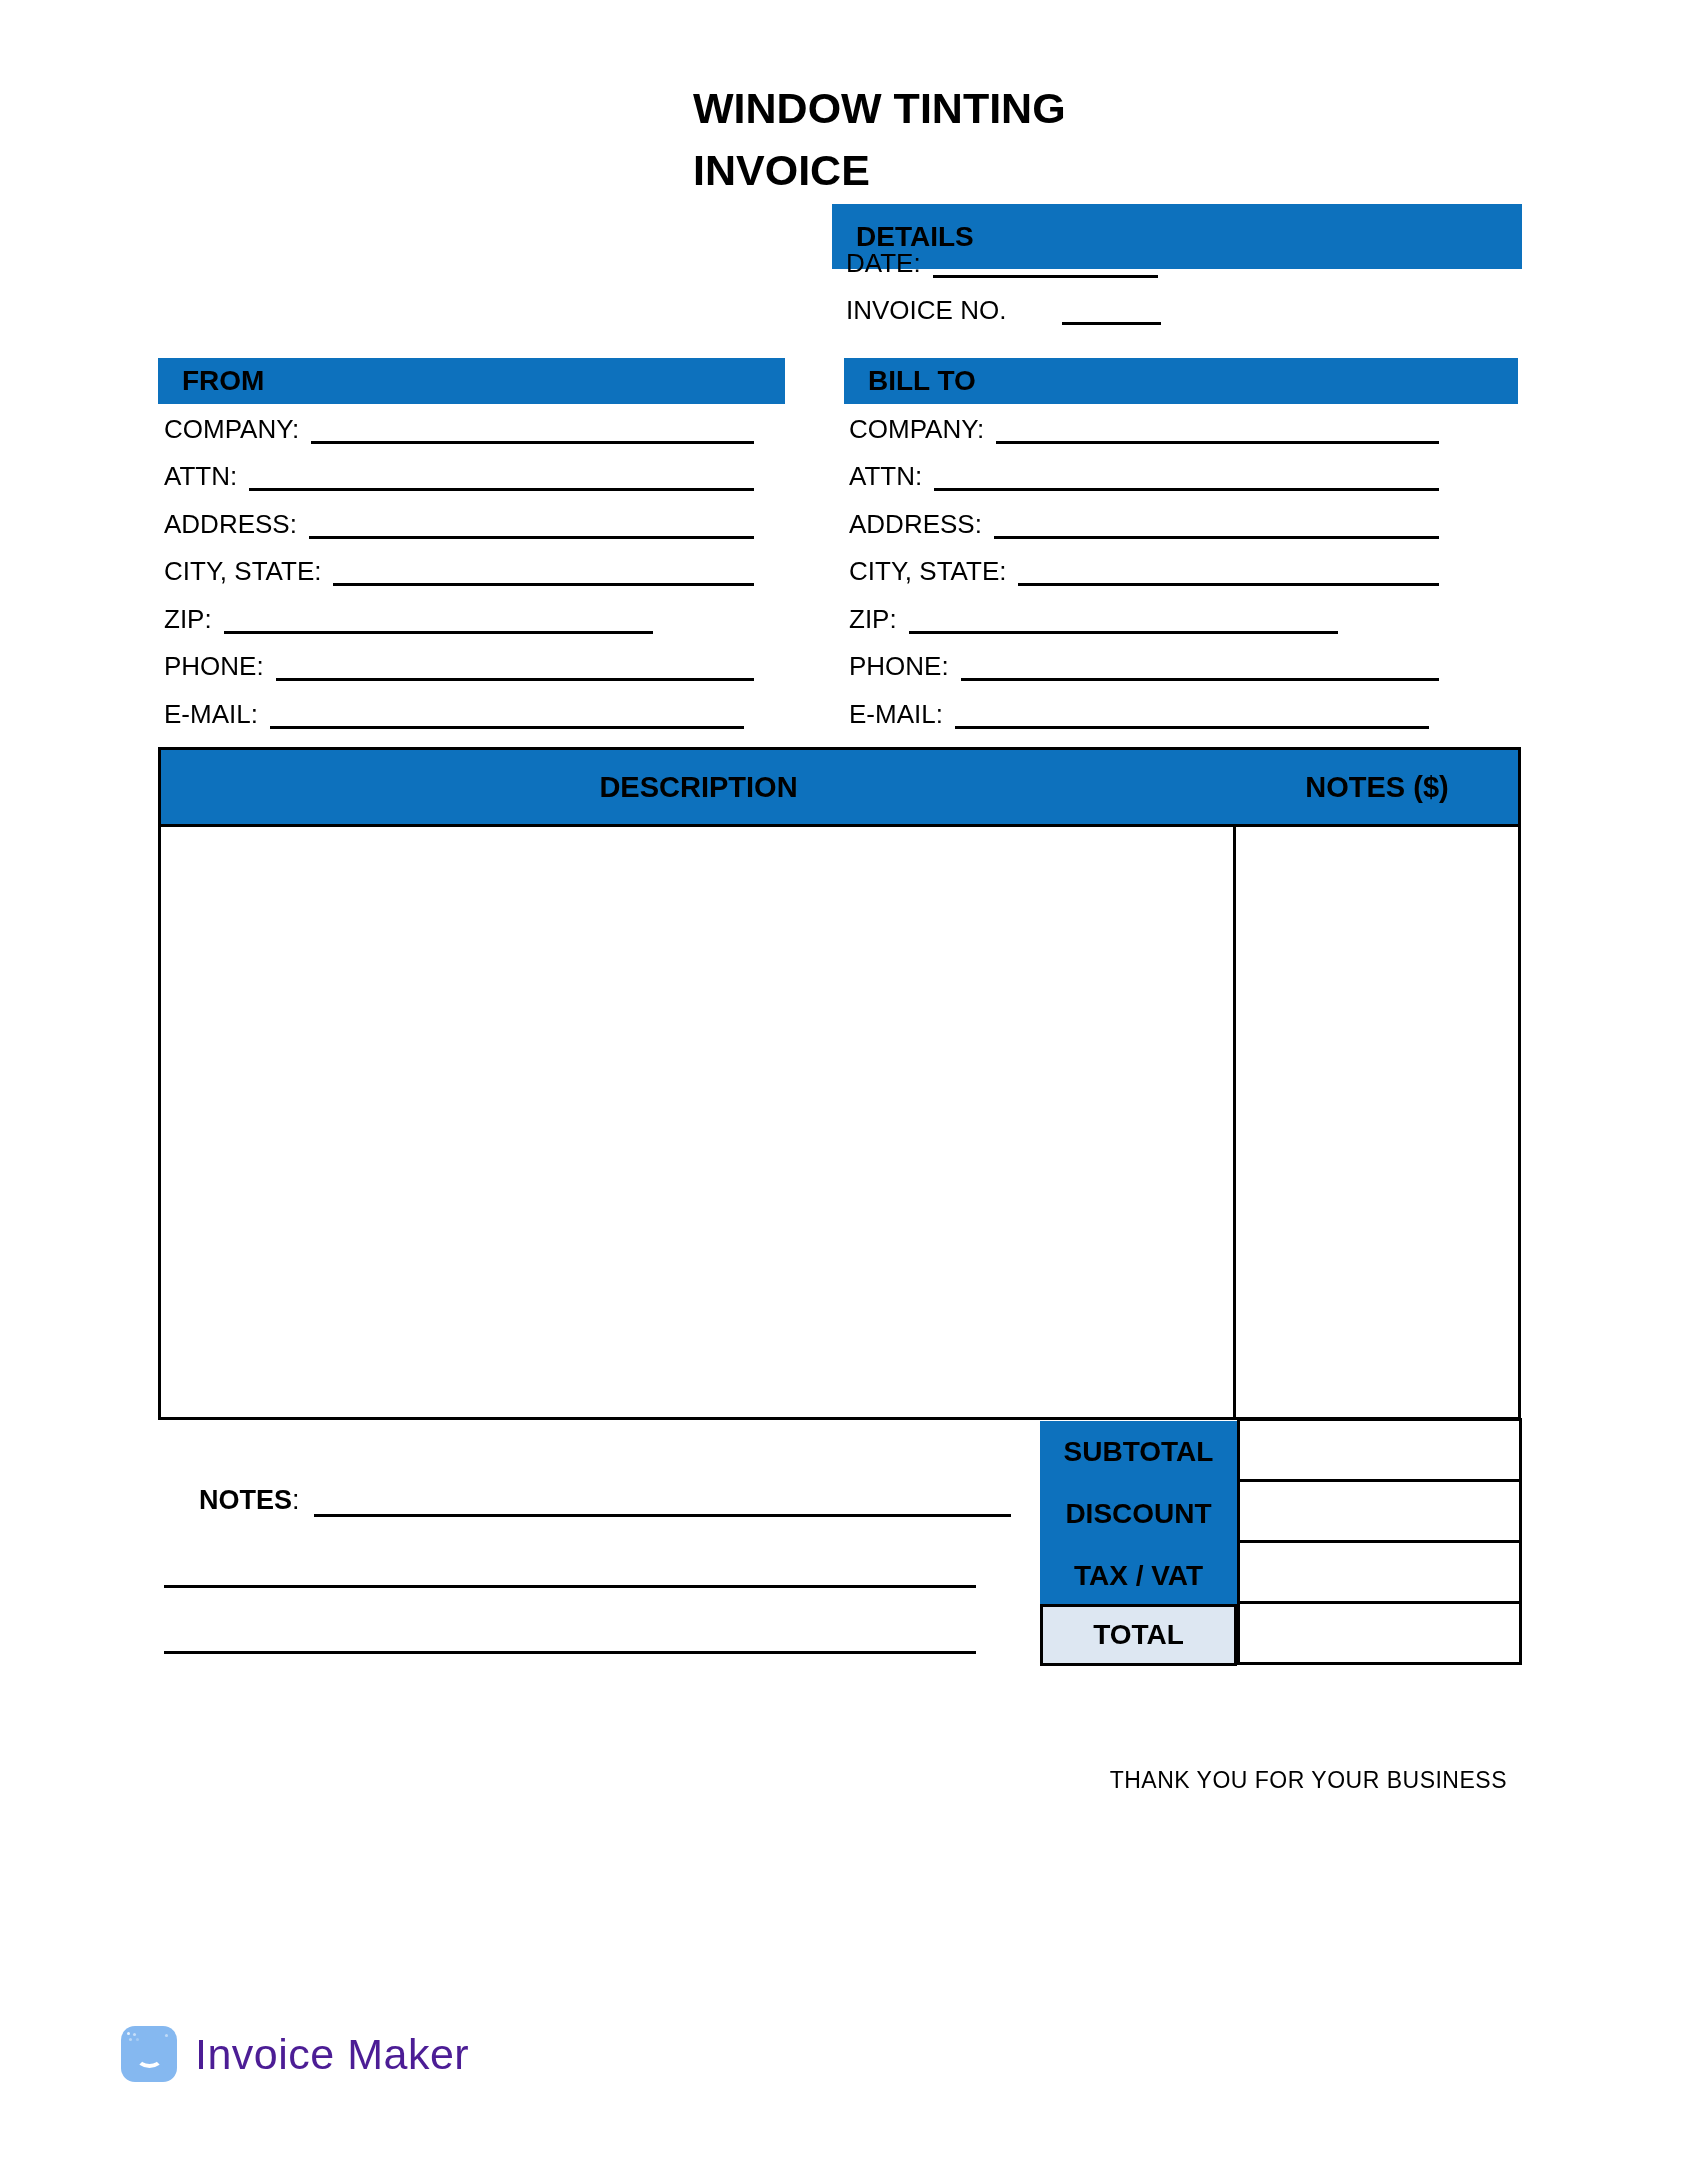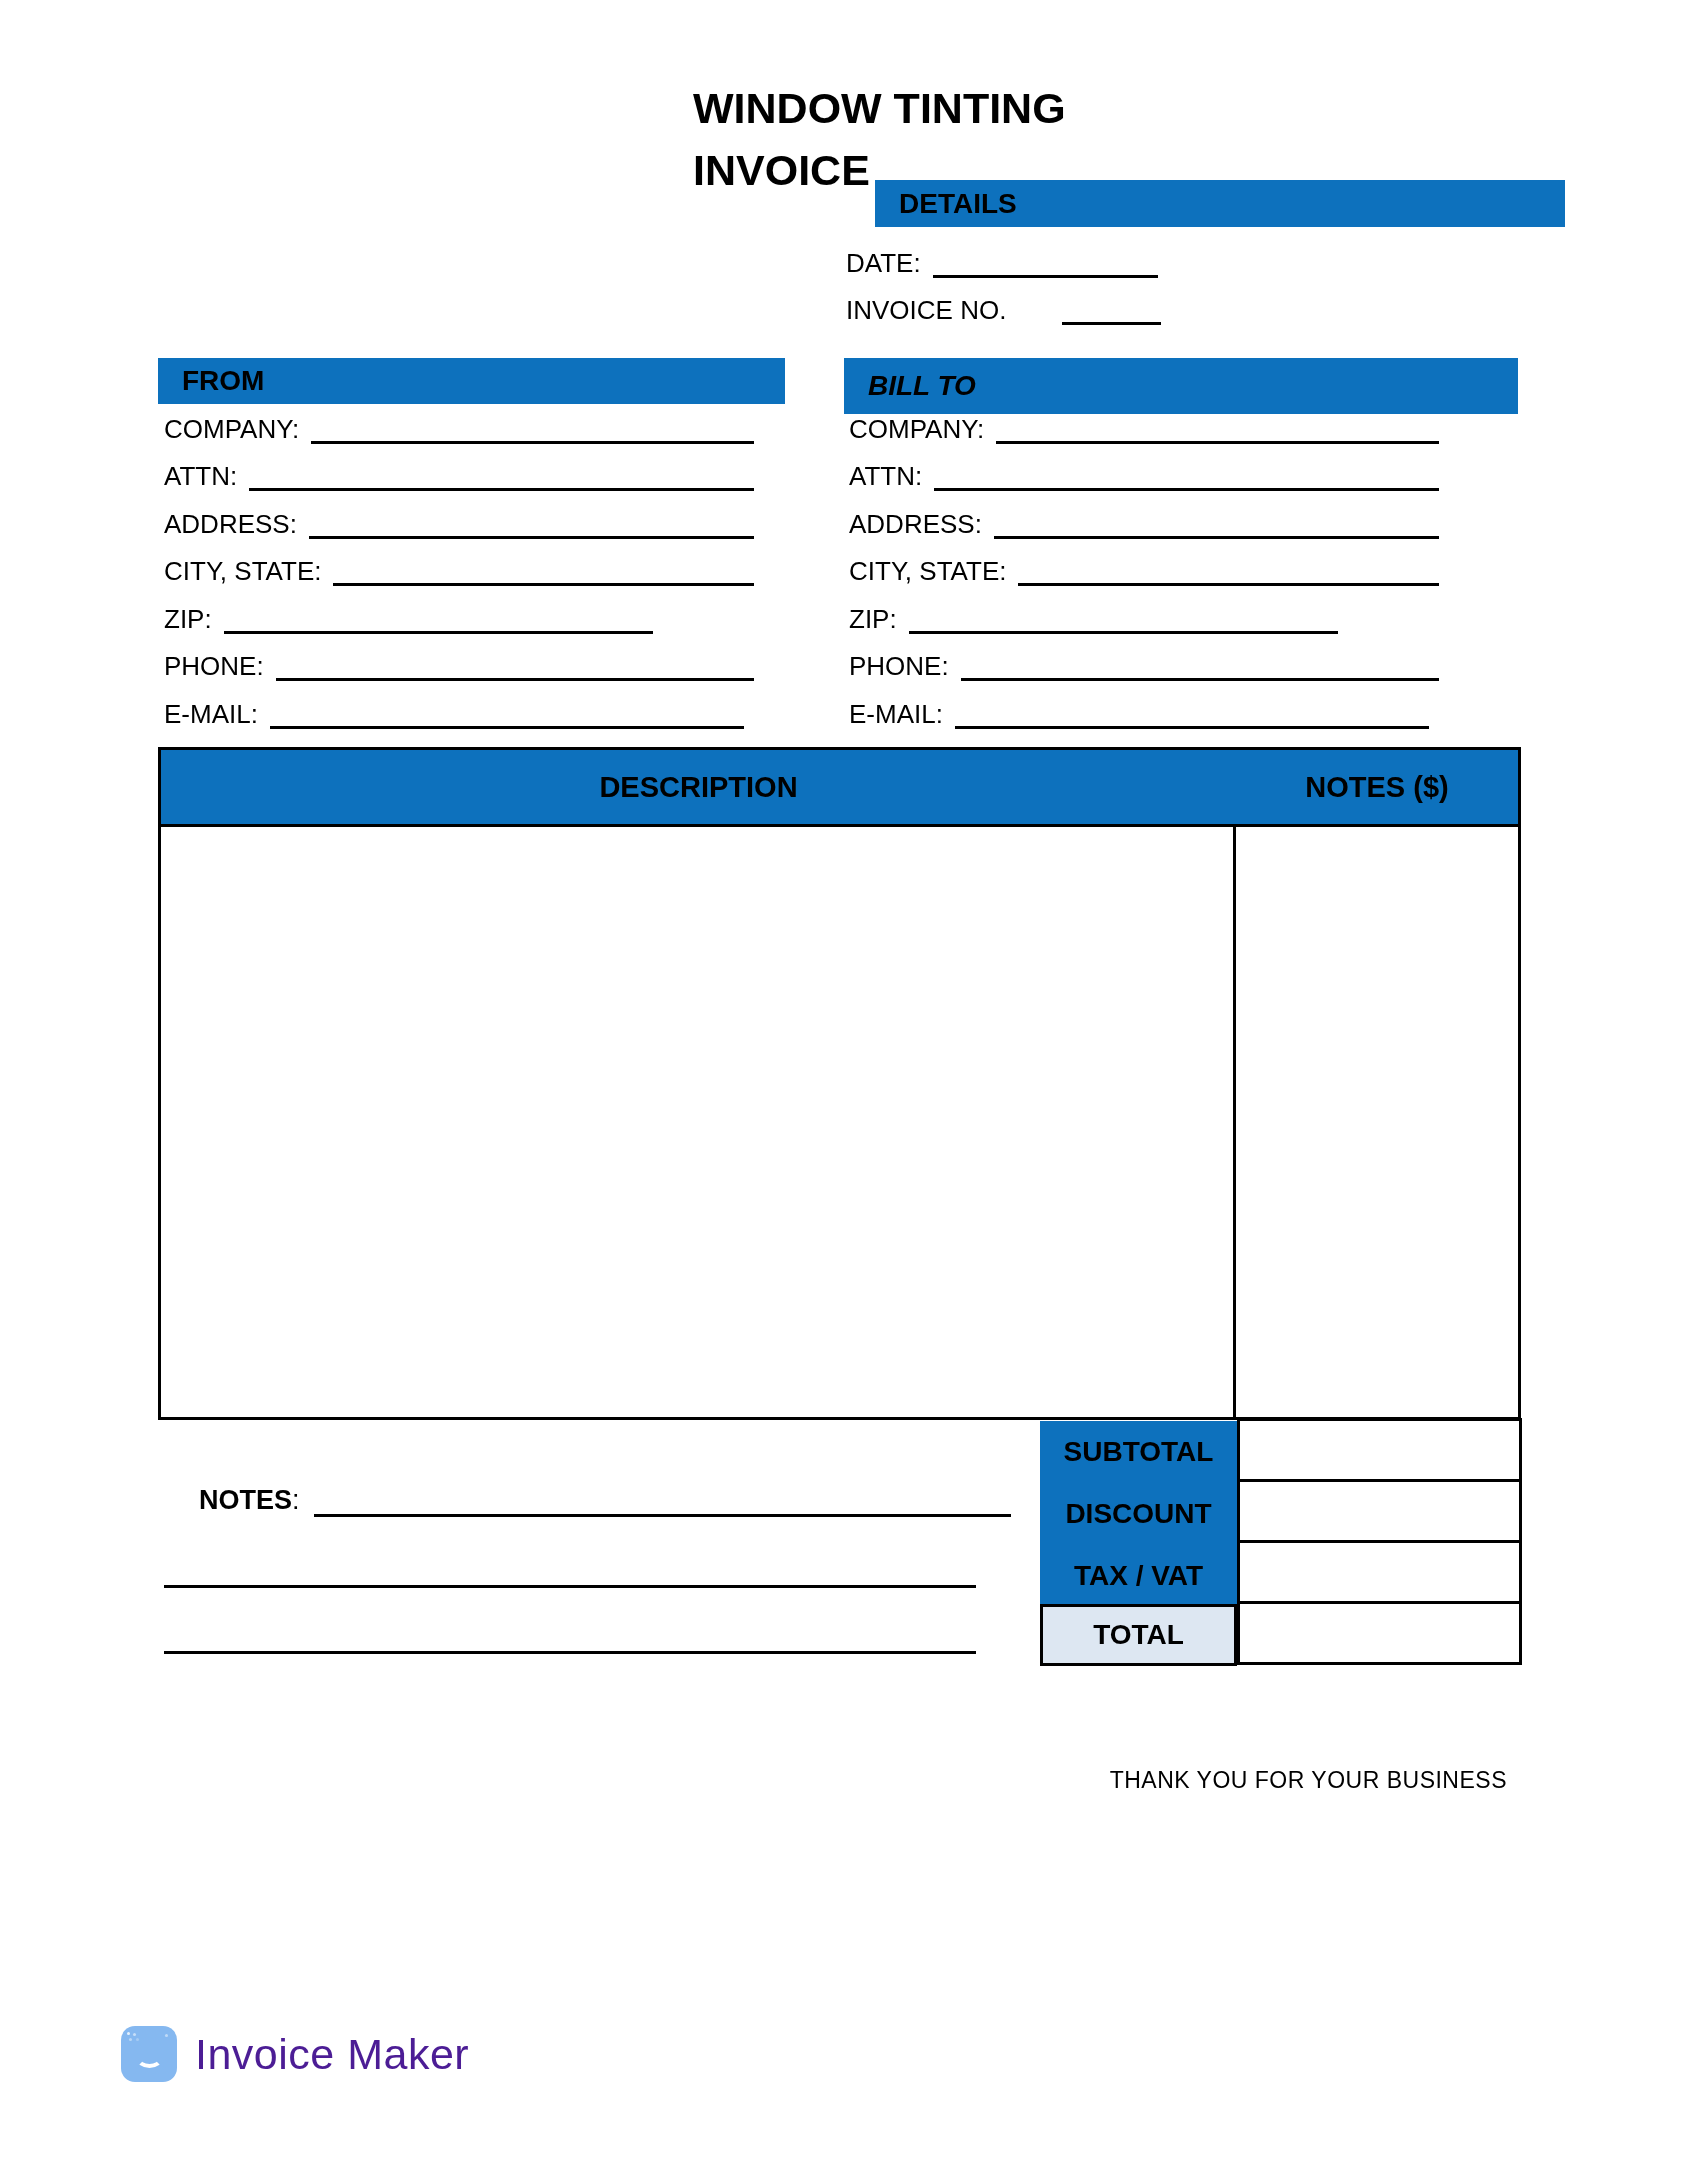--- a/index.html
+++ b/index.html
@@ -19,23 +19,23 @@
     text-align:left; font-weight:bold; font-size:43px; line-height:62px;
     letter-spacing:0px; color:#000000;
   }
 
   
   .bar {
     position:absolute; background:#0d71bd;
     font-weight:bold; font-size:28px; color:#000;
     display:flex; align-items:center; padding-left:24px;
   }
-  .details-bar { left:832px; top:180px; width:690px; height:47px;margin-left:43px; }
+  .details-bar { left:832px; top:204px; width:690px; height:65px; }
   .from-bar   { left:158px; top:358px; width:627px; height:46px; }
-  .billto-bar { left:844px; top:358px; width:674px; height:56px;font-style:italic; }
+  .billto-bar { left:844px; top:358px; width:674px; height:46px; }
 
   
   .frow {
     position:absolute; display:flex; align-items:flex-end;
     font-size:26px; line-height:30px;
   }
   .frow .lbl { white-space:pre; flex:0 0 auto; }
   .frow .line {
     flex:1 1 auto; margin-left:12px; height:4px;
     border-bottom:3px solid #000; margin-bottom:0px;

